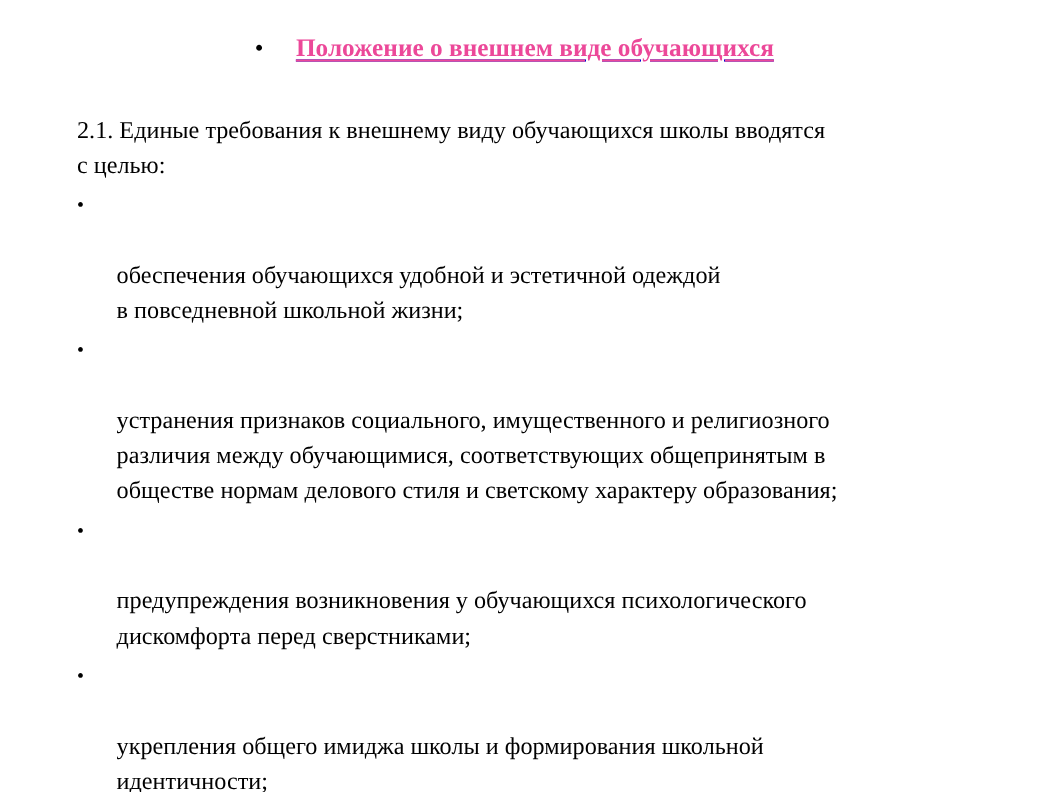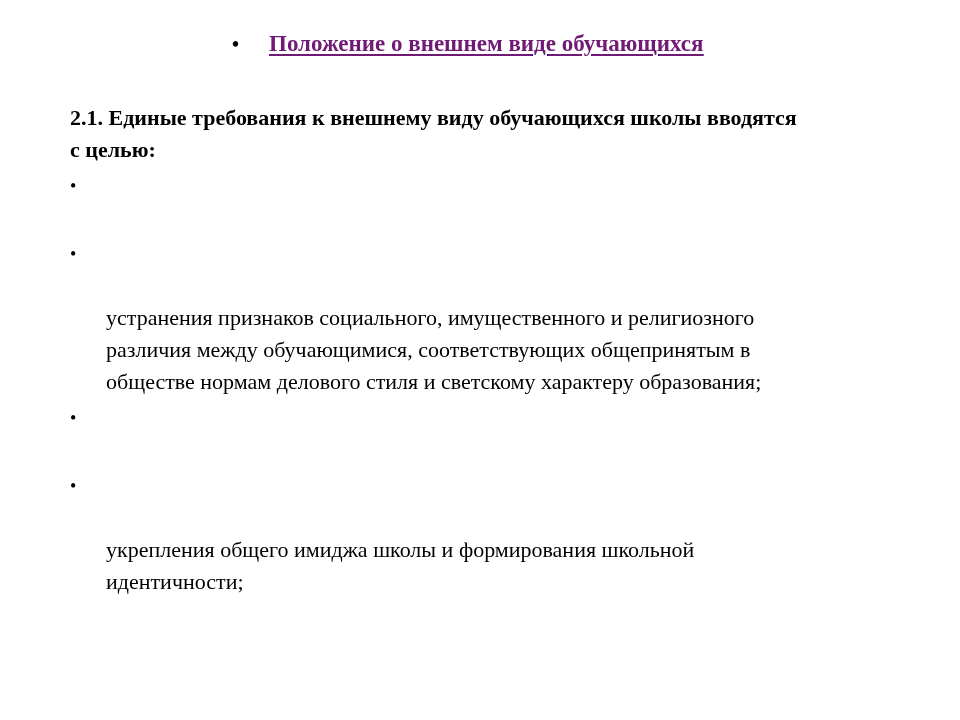--- a/index.html
+++ b/index.html
@@ -47,35 +47,34 @@
       top: 0;
       font-size: 20px;
       color: #000000;
       text-decoration: none;
       display: inline-block;
     }
     .title-line.l2 {
       padding-left: 27px;
     }
     .title-link {
-      color: #701a75;
+      color: #ec4899;
       text-decoration: underline;
     }
     .content {
       position: absolute;
       left: 70px;
       top: 102px;
       width: 870px;
     }
     .intro {
       font-size: 22px;
       line-height: 32px;
       margin: 0 0 4px 0;
       white-space: pre-line;
-      font-weight: bold;
     }
     .bullets {
       list-style: none;
       margin: 0;
       padding: 0;
     }
     .bullet-item {
       position: relative;
       padding-left: 36px;
       font-size: 22px;
@@ -103,29 +102,33 @@
     </div>
   </div>
 
   <div class="content">
     <p class="intro">2.1. Единые требования к внешнему виду обучающихся школы вводятся
 с целью:</p>
 
     <ul class="bullets">
       <li class="bullet-item">
         <span class="bullet-dot">•</span>
+        <span>обеспечения обучающихся удобной и эстетичной одеждой
+в повседневной школьной жизни;</span>
       </li>
       <li class="bullet-item">
         <span class="bullet-dot">•</span>
         <span>устранения признаков социального, имущественного и религиозного
 различия между обучающимися, соответствующих общепринятым в
 обществе нормам делового стиля и светскому характеру образования;</span>
       </li>
       <li class="bullet-item">
         <span class="bullet-dot">•</span>
+        <span>предупреждения возникновения у обучающихся психологического
+дискомфорта перед сверстниками;</span>
       </li>
       <li class="bullet-item">
         <span class="bullet-dot">•</span>
         <span>укрепления общего имиджа школы и формирования школьной
 идентичности;</span>
       </li>
 
     </ul>
   </div>
 

